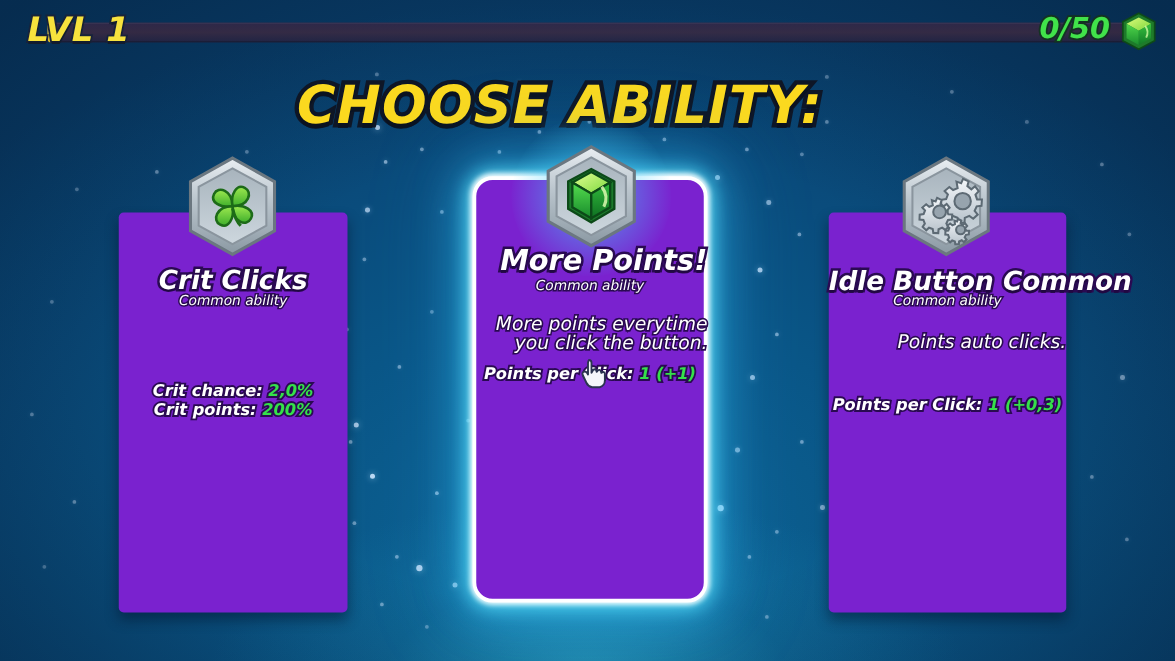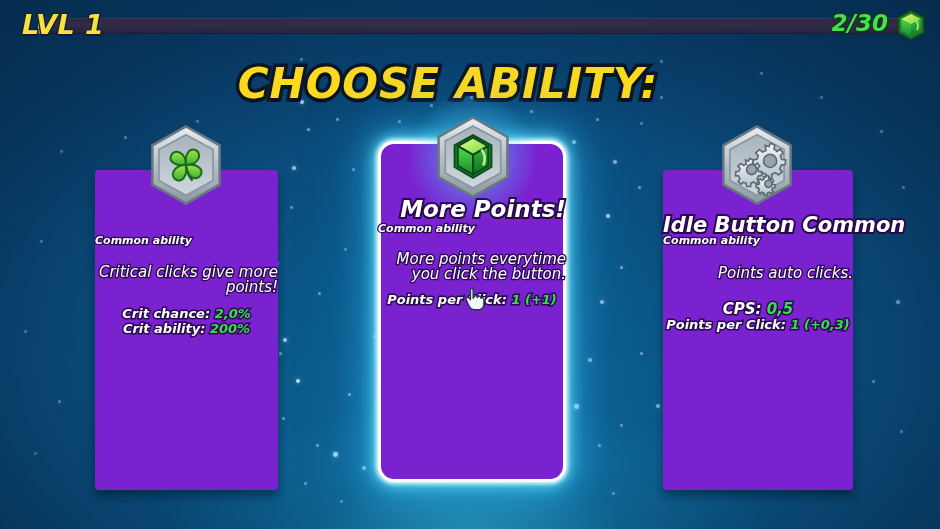--- a/index.html
+++ b/index.html
@@ -109,22 +109,22 @@
   .card-title{
     position:absolute; width:100%; text-align:center;
     font-size:21px; font-weight:bold; font-style:italic;
     color:#ffffff;
     -webkit-text-stroke:4px #2a0a52;
     paint-order:stroke fill;
     text-shadow:0 2px 0 rgba(32,8,64,.85);
     white-space:nowrap;
   }
   .card-sub{
-    position:absolute; width:100%; text-align:left;
-    font-size:11px; font-weight:bold; font-style:italic;
+    position:absolute; width:100%; text-align:center;
+    font-size:11px; font-weight:normal; font-style:italic;
     color:#ffffff;
     -webkit-text-stroke:2.4px #2a0a52;
     paint-order:stroke fill;
   }
   .card-desc{
     position:absolute; text-align:right;
     font-size:15px; font-weight:normal; font-style:italic;
     line-height:15px;
     color:#ffffff;
     -webkit-text-stroke:2.6px #2a0a52;
@@ -230,21 +230,21 @@
       <div class="star" style="left: 760px; top: 72px; width: 2.8px; height: 2.8px; opacity: 0.45; box-shadow: rgba(190, 230, 255, 0.36) 0px 0px 3.36px;"></div>
       <div class="star" style="left: 820px; top: 96px; width: 2.6px; height: 2.6px; opacity: 0.4; box-shadow: rgba(190, 230, 255, 0.32) 0px 0px 3.12px;"></div>
     </div>
   <div id="vignette"></div>
 
   <div id="topbar">
     <div id="xpbar-track">
       <div id="xpbar-fill" style="width: 0.35%;"></div>
     </div>
     <div id="lvl-label">LVL 1</div>
-    <div id="gem-counter">2/30</div>
+    <div id="gem-counter">0/50</div>
     <svg id="gem-icon-top" viewBox="0 0 40 40">
       <defs>
         <linearGradient id="gemTop" x1="0" y1="0" x2="1" y2="1">
           <stop offset="0%" stop-color="#dffb7a"></stop>
             <stop offset="100%" stop-color="#7ad83e"></stop>
         </linearGradient>
         <linearGradient id="gemL" x1="0" y1="0" x2="0" y2="1">
           <stop offset="0%" stop-color="#4fd64a"></stop>
             <stop offset="100%" stop-color="#1a8f2e"></stop>
         </linearGradient>
@@ -283,28 +283,28 @@
     <path d="M50 3 L91 26 L91 74 L50 97 L9 74 L9 26 Z" fill="url(#hexA)" stroke="#6b7780" stroke-width="3"></path>
     <path d="M50 13 L83 31 L83 69 L50 87 L17 69 L17 31 Z" fill="url(#hexInA)" stroke="#8a959e" stroke-width="2"></path>
     <g stroke="#1d6b18" stroke-width="2.5" fill="url(#cloverG)">
       <path d="M50 50 C50 34 36 30 32 38 C28 46 38 52 50 50 Z"></path>
       <path d="M50 50 C66 50 70 36 62 32 C54 28 48 38 50 50 Z"></path>
       <path d="M50 50 C50 66 64 70 68 62 C72 54 62 48 50 50 Z"></path>
       <path d="M50 50 C34 50 30 64 38 68 C46 72 52 62 50 50 Z"></path>
     </g>
     <path d="M50 52 q3 12 8 17" stroke="#1d6b18" stroke-width="3" fill="none"></path>
   </svg>
+  <div class="card-title" id="l-title">Crit Clicks</div>
   <div class="card-sub" id="l-sub">Common ability</div>
-  <div class="card-desc" id="l-desc">Critical clicks give more points!</div>
   <div class="stat" id="l-stat1">
     <span>Crit chance:</span>
     <span class="val">2,0%</span>
   </div>
   <div class="stat" id="l-stat2">
-    <span>Crit ability:</span>
+    <span>Crit points:</span>
     <span class="val">200%</span>
   </div>
 
   <div class="card" id="card-center"></div>
   <div id="badge-center-glow"></div>
   <svg class="badge" id="badge-center" viewBox="0 0 100 100">
     <defs>
       <linearGradient id="hexB" x1="0" y1="0" x2="0" y2="1">
         <stop offset="0%" stop-color="#e9eef2"></stop>
           <stop offset="45%" stop-color="#b9c4cc"></stop>
@@ -369,24 +369,20 @@
       <circle cx="66" cy="45" r="8" fill="#97a4ae" stroke="#5d6a74" stroke-width="2"></circle>
       <path d="M36 44 l3.6 1.3 1.5-3.5 4.3 2.1 -1 3.7 3.1 2.5 2.9-2.4 2.9 3.8 -2.6 2.7 1.3 3.7 3.8 .2 -.3 4.8 -3.8 .5 -1.6 3.5 2.4 2.9 -3.5 3.3 -3-2.3 -3.5 1.6 -.3 3.8 -4.8-.1 -.6-3.8 -3.6-1.4 -2.7 2.6 -3.5-3.3 2.1-3.2 -1.4-3.6 -3.8-.4 .2-4.8 3.8-.6 1.4-3.5 -2.6-2.8 3.7-3.2 3 2.4 3.5-1.4 Z"></path>
       <circle cx="43.5" cy="55.5" r="6.2" fill="#97a4ae" stroke="#5d6a74" stroke-width="2"></circle>
       <path d="M58 64 l2.6 .9 1-2.5 3.1 1.5 -.7 2.6 2.2 1.8 2.1-1.7 2.1 2.7 -1.9 2 .9 2.6 2.8 .1 -.2 3.5 -2.8 .4 -1.2 2.5 1.8 2.1 -2.6 2.4 -2.1-1.7 -2.6 1.2 -.2 2.7 -3.5-.1 -.4-2.7 -2.6-1 -2 1.9 -2.5-2.4 1.5-2.3 -1-2.6 -2.7-.3 .1-3.5 2.8-.4 1-2.5 -1.9-2.1 2.7-2.3 2.2 1.7 2.5-1 Z"></path>
       <circle cx="64" cy="73" r="4.4" fill="#97a4ae" stroke="#5d6a74" stroke-width="2"></circle>
     </g>
   </svg>
   <div class="card-title" id="r-title">Idle Button Common</div>
   <div class="card-sub" id="r-sub">Common ability</div>
   <div class="card-desc" id="r-desc">Points auto clicks.</div>
-  <div class="stat" id="r-stat1">
-    <span>CPS:</span>
-    <span class="val">0,5</span>
-  </div>
   <div class="stat" id="r-stat2">
     <span>Points per Click:</span>
     <span class="val">1 (+0,3)</span>
   </div>
 
   <svg id="cursor" viewBox="0 0 22 26">
     <path d="M7 2 q2.2 0 2.2 2.2 v8 l1.3-2.2 q1.6-1.4 2.6 .4 l.2 1 .9-1 q1.7-1.2 2.5 .7 l.4 1.2 .8-.6 q1.7-.6 2 1.4 v5.2 q0 4.2-4.2 5.5 h-6 q-3.2-.6-4.6-3.6 l-3-6.4 q-.7-2 1.4-2.6 q1.3-.2 2.2 1.2 l.7 1.2 V4.2 Q6.8 2 7 2 Z" fill="#f4f6fa" stroke="#2b3550" stroke-width="1.5" stroke-linejoin="round"></path>
   </svg>
 
 </div>

